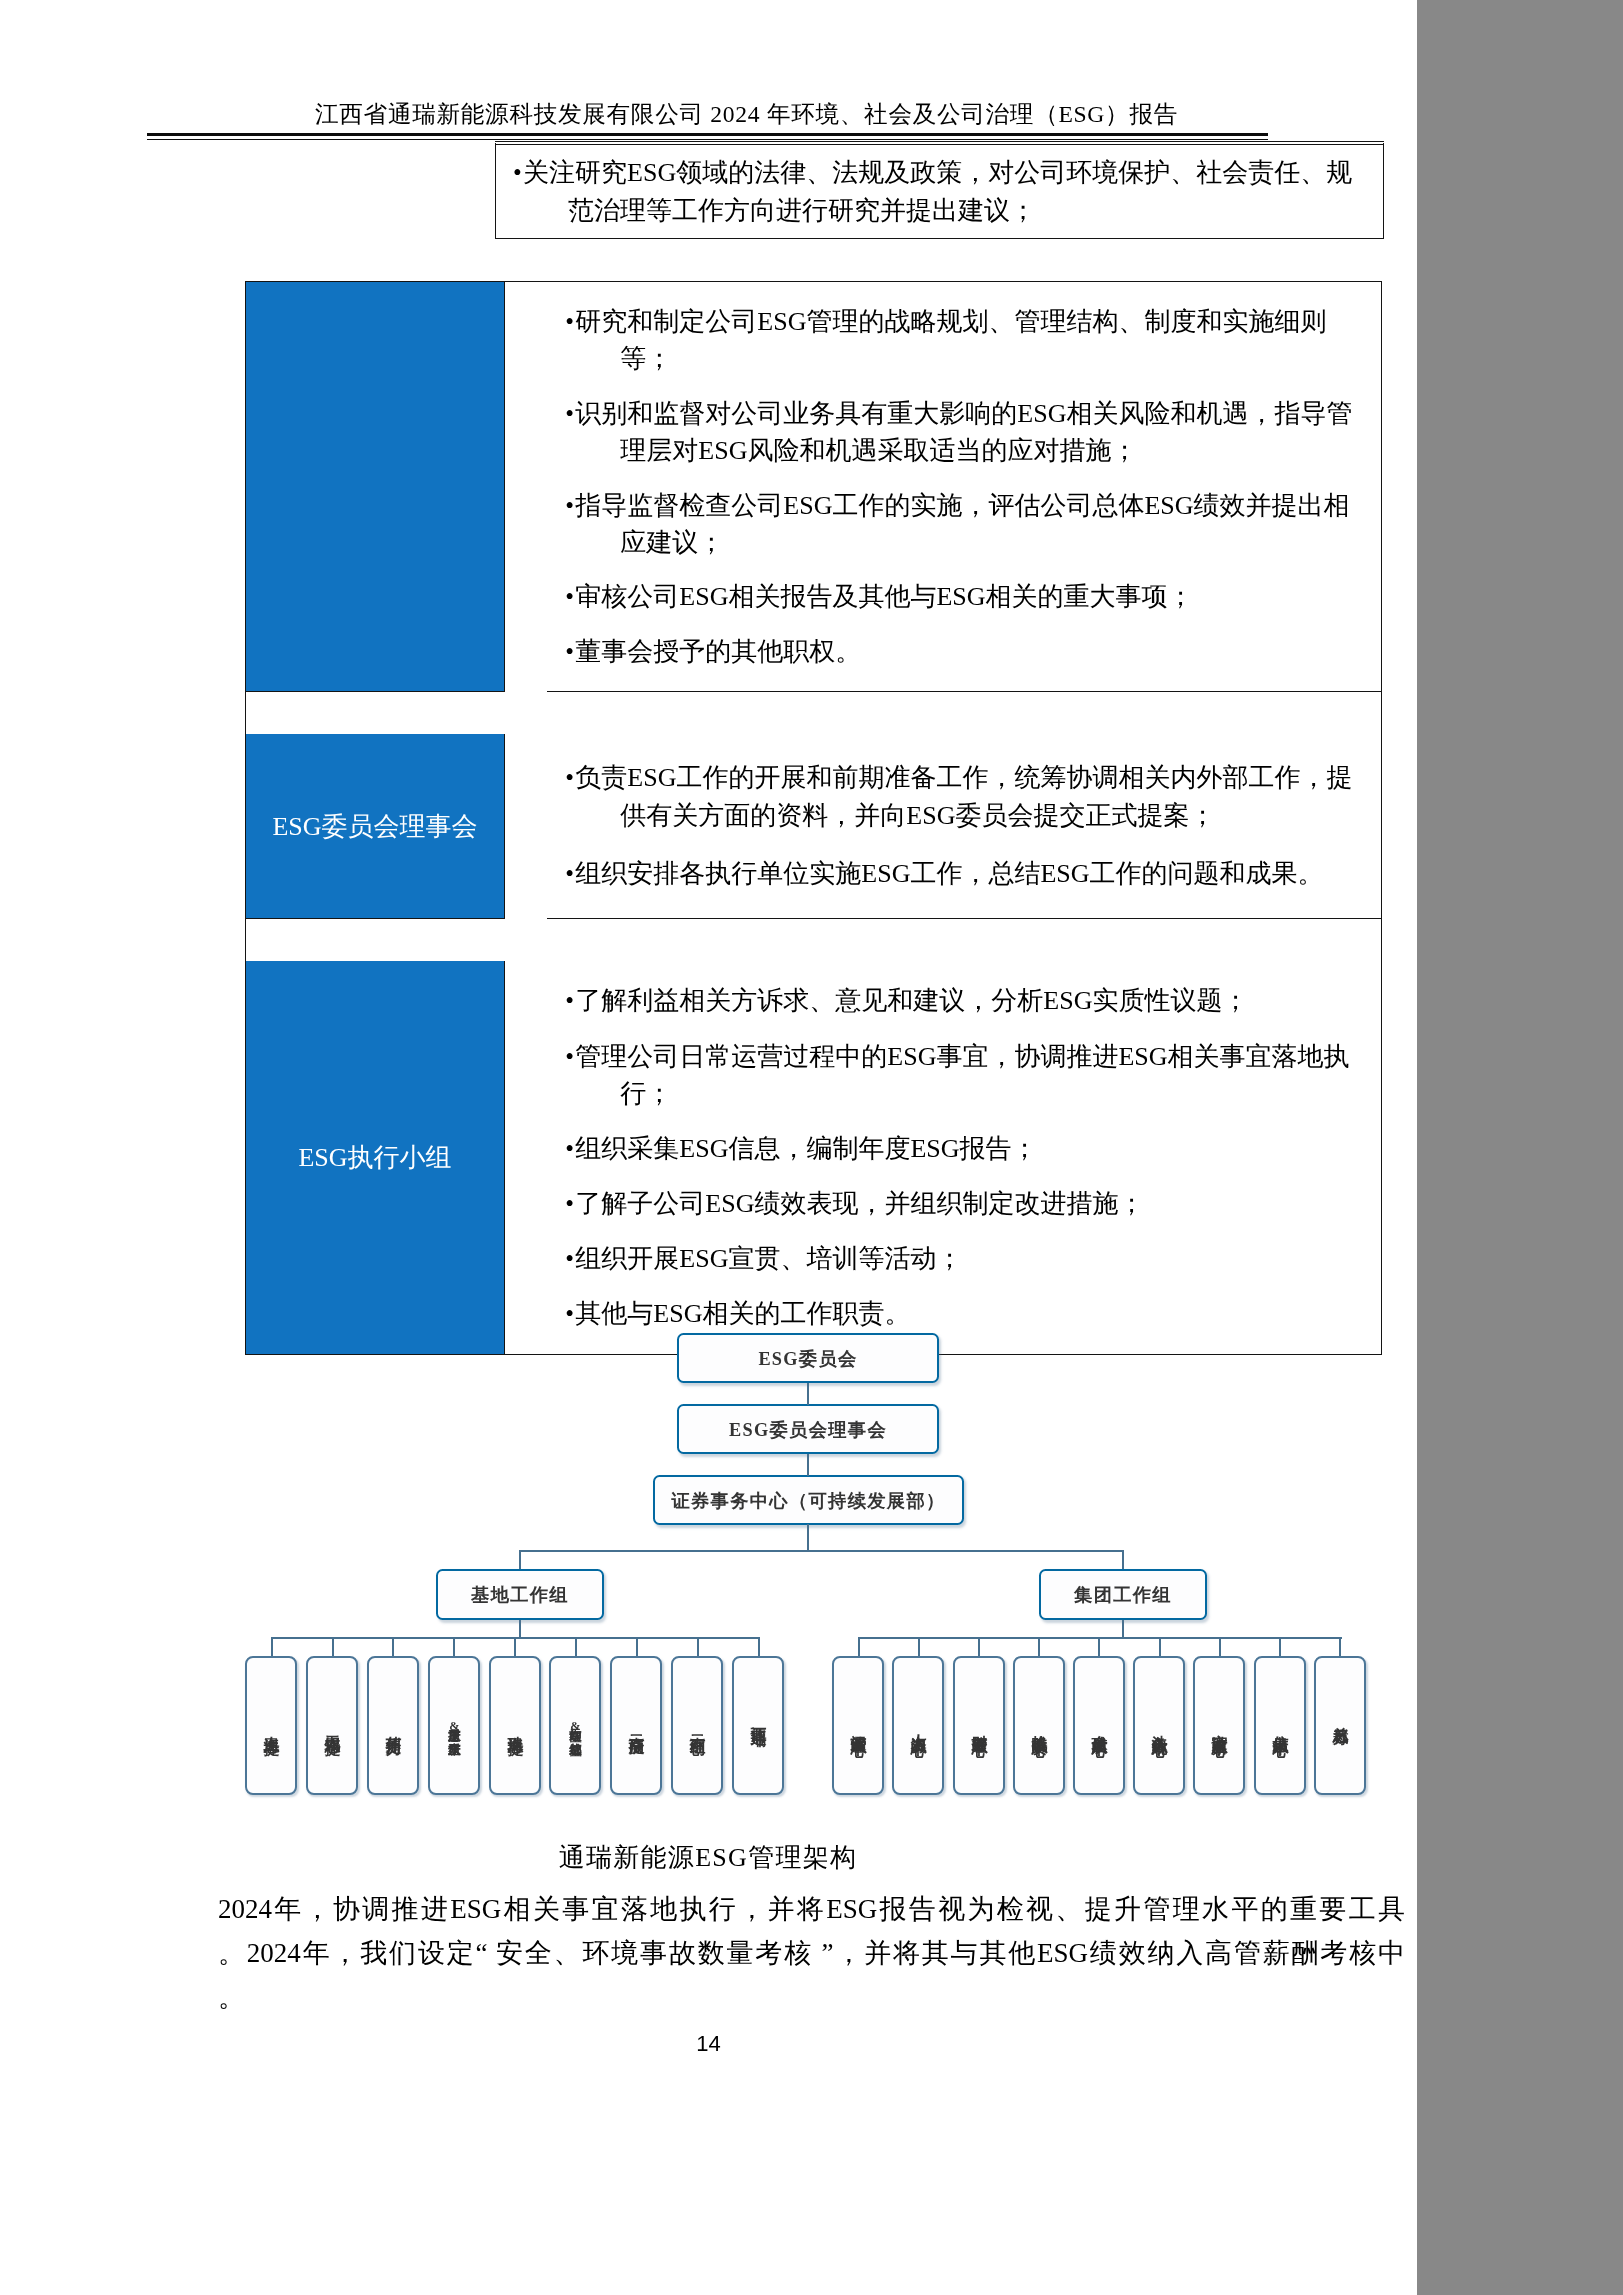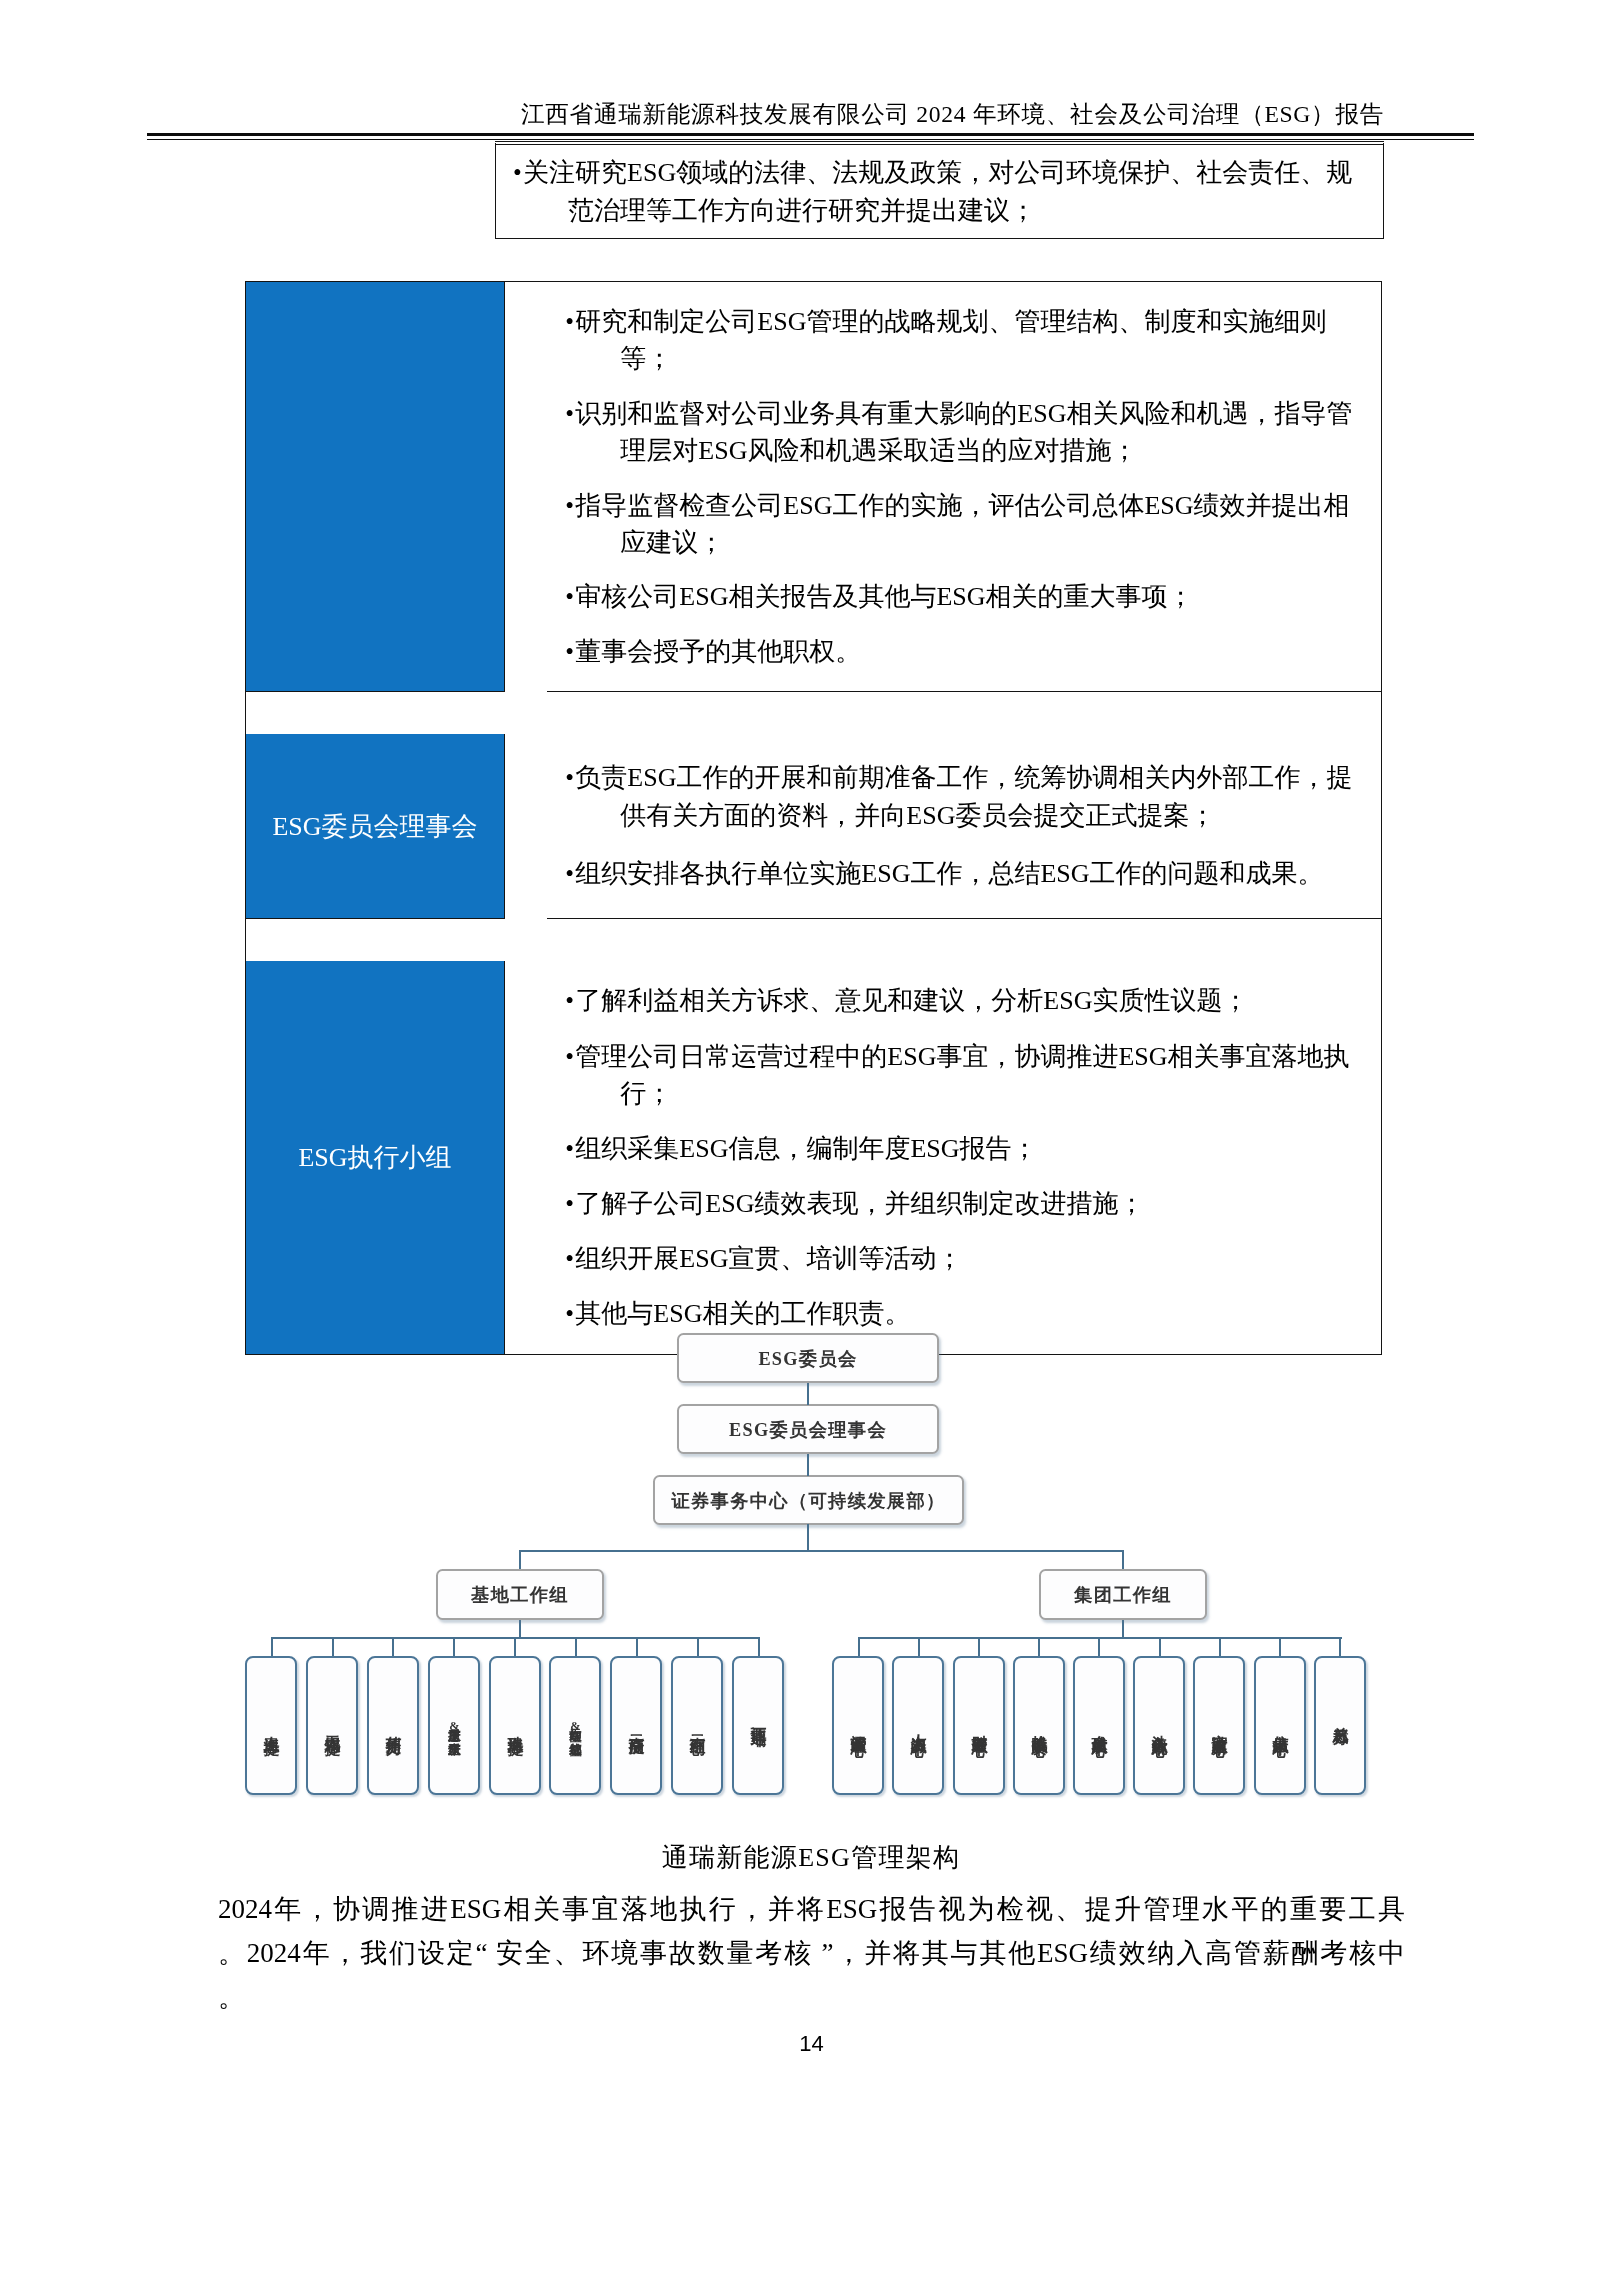--- a/index.html
+++ b/index.html
@@ -1,17 +1,17 @@
 <!DOCTYPE html>
 <html style="font-size:10.5px"><head>
 <meta charset="utf-8">
 <style>
   html,body{margin:0;padding:0;background:#888;}
   .page{
-    position:relative;width:1623px;height:2295px;background:#ffffff;
+    position:relative;width:1417px;height:2295px;background:#ffffff;
     font-family:"Liberation Serif","DejaVu Serif",serif;color:#000;overflow:hidden;
   }
   
   .header-title{
     position:absolute;top:98px;left:196px;right:239px;
     font-size:23.6px;text-align:right;letter-spacing:0.7px;white-space:nowrap;
   }
   .header-rule{
     position:absolute;top:133px;left:147px;right:149px;height:2.6px;
     border-top:3.3px solid #0d0d0d;border-bottom:1.3px solid #0d0d0d;
@@ -43,21 +43,21 @@
     text-align:center;
   }
   .t-content{
     display:flex;flex-direction:column;justify-content:space-evenly;
     padding:3.9px 19.6px 3.9px 18.3px;border-bottom:1.3px solid #141414;box-sizing:border-box;
   }
   .t-label.last,.t-content.last{border-bottom:none;}
   
   .chart{position:absolute;left:236px;top:1328px;width:1158px;height:497px;}
   .nbox{
-    position:absolute;border:2px solid #a3a3a3;border-radius:6.5px;background:#fdfdfe;
+    position:absolute;border:2px solid #0369a1;border-radius:6.5px;background:#fdfdfe;
     display:flex;align-items:center;justify-content:center;
     font-weight:bold;font-size:18.3px;color:#343434;letter-spacing:1.3px;
     box-shadow:2px 2.6px 2.6px rgba(90,120,150,.32);box-sizing:border-box;text-align:center;
   }
   #lv1{left:441px;top:5.2px;width:262px;height:50px;}
   #lv2{left:441px;top:76px;width:262px;height:50px;}
   #lv3{left:417px;top:147px;width:311px;height:50px;}
   #grp0{left:200px;top:241px;width:168px;height:51px;}
   #grp1{left:803px;top:241px;width:168px;height:51px;}
   .cline{position:absolute;background:#46708f;}

